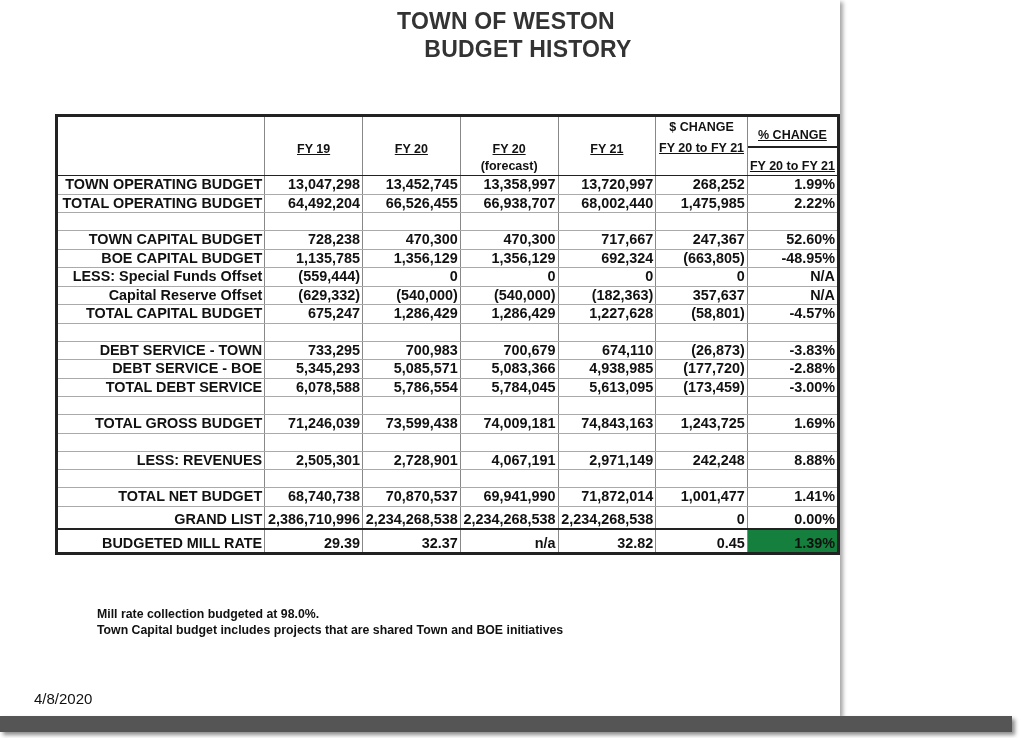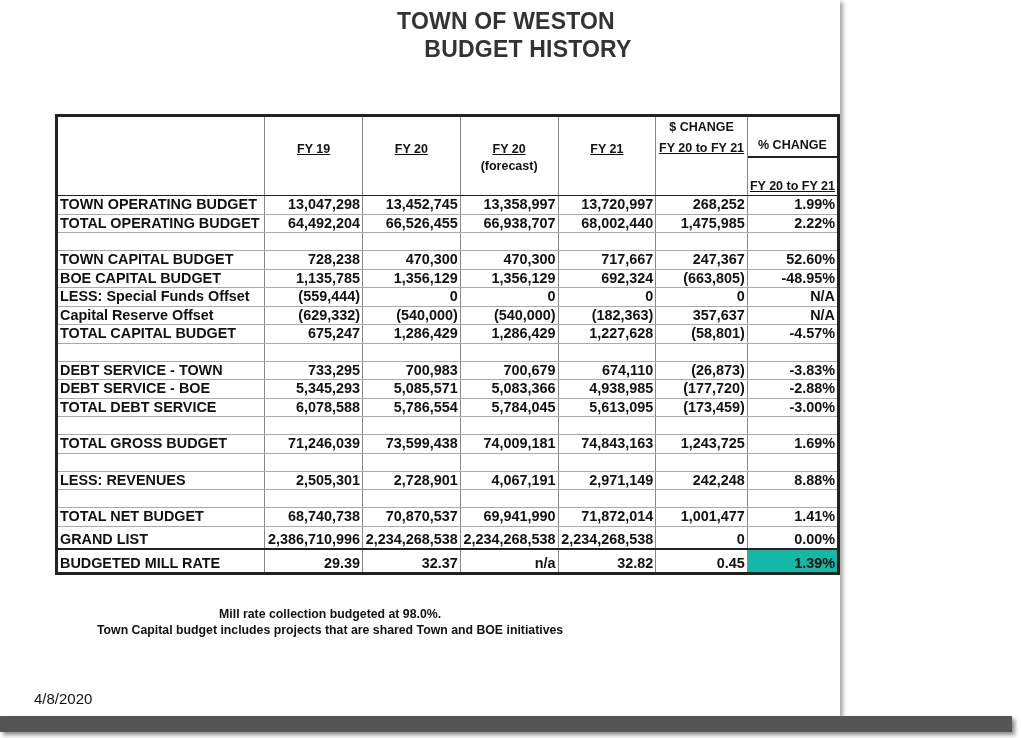--- a/index.html
+++ b/index.html
@@ -34,43 +34,43 @@
   }
   table.budget td {
     border-left: 1px solid #888;
     border-right: 1px solid #888;
     border-bottom: 1px solid #aaa;
     padding: 0 2px;
     height: 17.5px;
     line-height: 17px;
     white-space: nowrap;
   }
-  td.label { width: 252px; text-align: left; padding-left: 2px; }
+  td.label { width: 252px; text-align: right; padding-left: 2px; }
   td.num { width: 107px; text-align: right; }
   td.c5 { width: 117px; }
   td.c6 { width: 87px; }
   td.indent1 { padding-left: 26px; }
   td.indent2 { padding-left: 58px; }
   tr.head td { font-size: 12.5px; text-align: center; vertical-align: top; border-bottom: 1px solid #222; }
   tr.head td span.u { text-decoration: underline; }
   tr.head td .sub { display: block; font-weight: bold; }
   tr.head .h1 { height: 60px; padding-top: 24px; box-sizing: border-box; }
   tr.head .h5 { padding-top: 2px; }
-  .pct-head-top { display: block; border-bottom: 2px solid #222; padding-bottom: 2px; margin: 18px -2px; }
+  .pct-head-top { display: block; text-decoration: underline; border-bottom: 2px solid #222; padding-bottom: 2px; margin: 8px -2px; }
   .pct-head-bot { display: block; text-decoration: underline; padding-top: 2px; }
   .usd-head-top { display: block; padding-bottom: 4px; }
   .usd-head-bot { display: block; text-decoration: underline; }
   tr.spacer td { height: 17px; }
   tr.tall td { height: 21px; vertical-align: bottom; }
   tr.mill td { border-top: 2px solid #222; height: 22px; vertical-align: bottom; }
-  td.shaded { background: #14b8a6; }
+  td.shaded { background: #15803d; }
 
   .notes {
     position: absolute; left: 97px; top: 606px;
-    font-size: 12.3px; font-weight: bold; line-height: 16px; text-align: center;
+    font-size: 12.3px; font-weight: bold; line-height: 16px;
   }
   .date {
     position: absolute; left: 34px; top: 690px;
     font-size: 15px;
   }
 </style>
 </head>
 <body>
 
 <div class="sheet">

